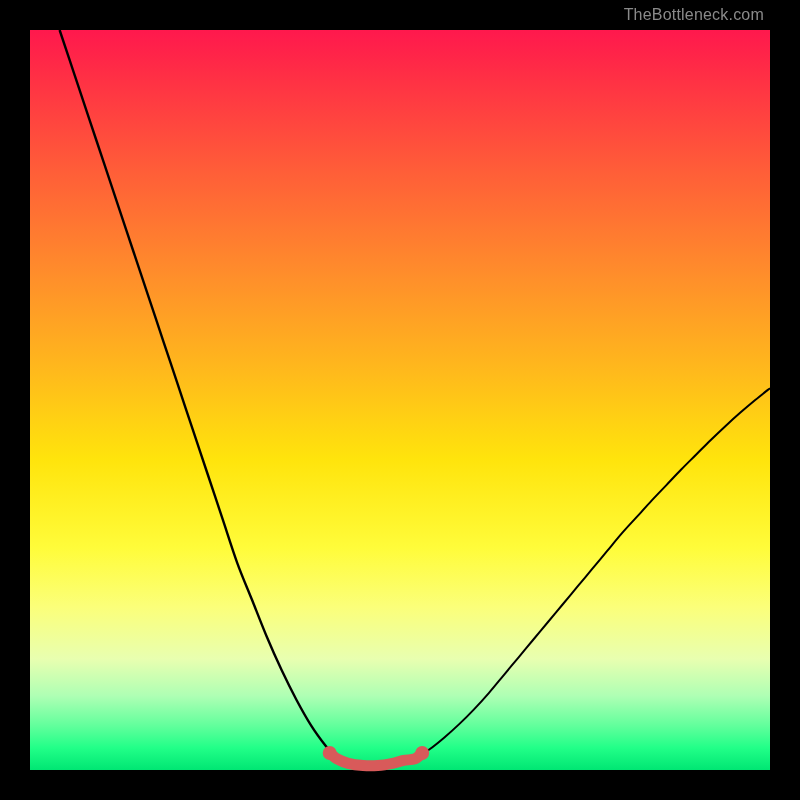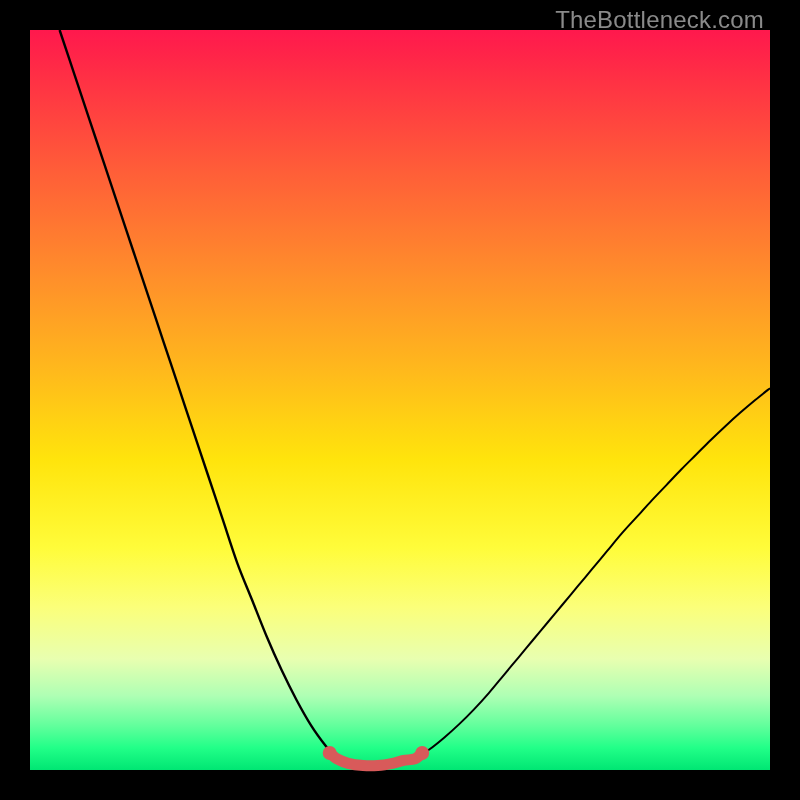--- a/index.html
+++ b/index.html
@@ -38,21 +38,21 @@
       #62ff9c 94%,
       #22ff88 97%,
       #00e673 100%
     );
   }
   .watermark {
     position: absolute;
     top: 6px;
     right: 36px;
     color: #8a8a8a;
-    font-size: 24px;
+    font-size: 16px;
     letter-spacing: 0.2px;
     font-weight: 400;
     user-select: none;
   }
   svg.curves {
     position: absolute;
     left: 0; top: 0;
     width: 740px;
     height: 740px;
     overflow: visible;

